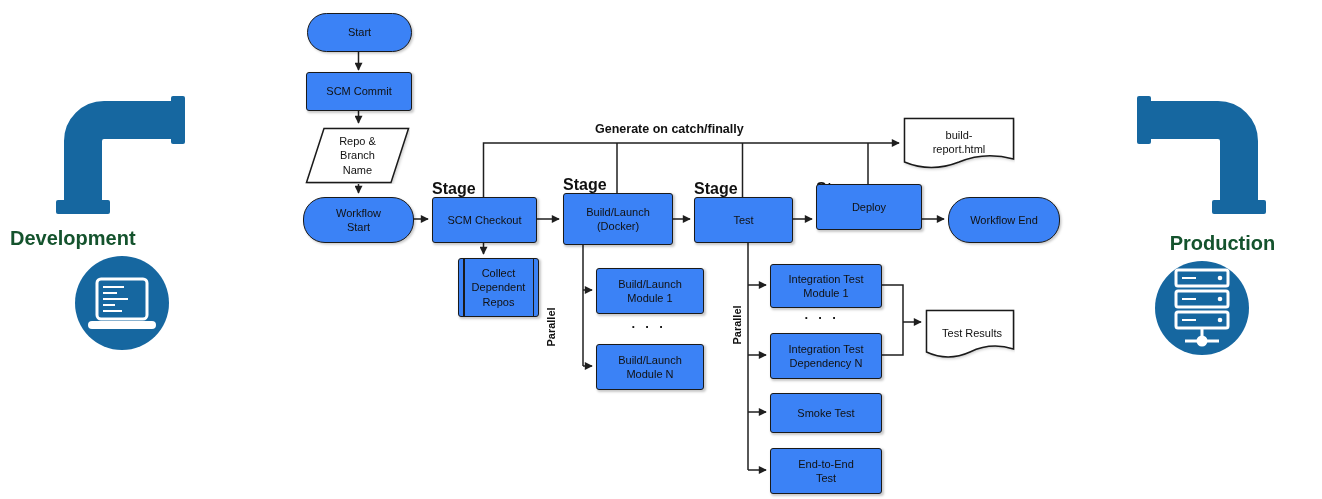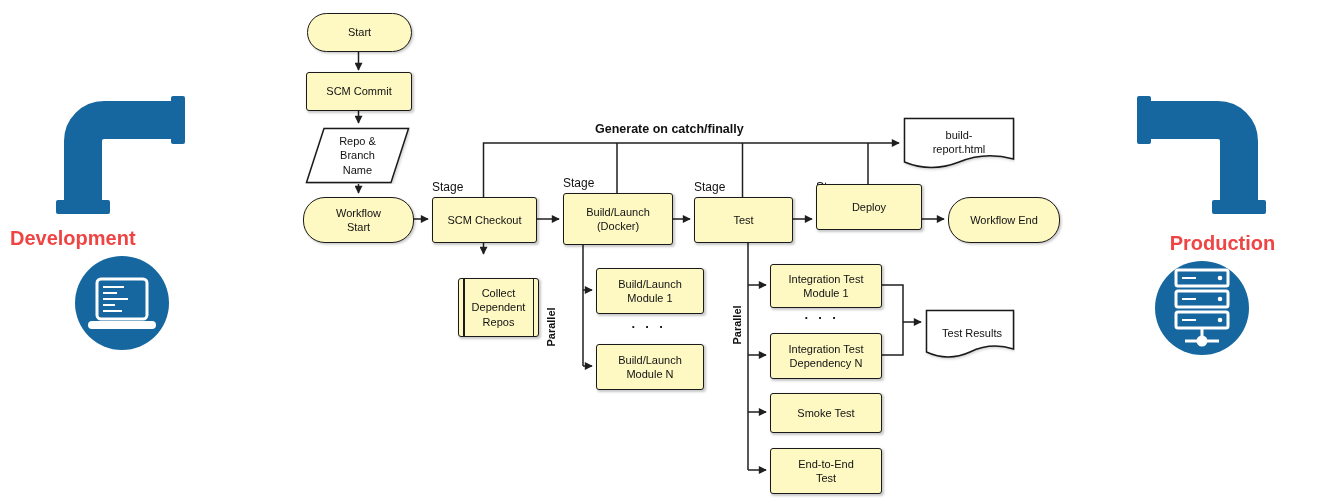--- a/index.html
+++ b/index.html
@@ -1,36 +1,36 @@
 <!DOCTYPE html>
 <html><head>
 <meta charset="utf-8">
 <style>
   html,body{margin:0;padding:0;background:#ffffff;}
   .canvas{position:relative;width:1322px;height:499px;background:#ffffff;overflow:hidden;
           font-family:"Liberation Sans", sans-serif;color:#111;}
   .layer{position:absolute;left:0;top:0;}
-  .node{position:absolute;background:#fef9c3;border:1.5px solid #1a1a1a;border-radius:3px;
+  .node{position:absolute;background:#3b82f6;border:1.5px solid #1a1a1a;border-radius:3px;
         display:flex;align-items:center;justify-content:center;text-align:center;
         font-size:11px;line-height:1.3;white-space:pre-line;
         box-shadow:1.5px 1.5px 2.5px rgba(0,0,0,.22);}
   .stadium{border-radius:22px;}
   .subroutine::before,.subroutine::after{content:"";position:absolute;top:0;bottom:0;width:1.5px;background:#1a1a1a;}
   .subroutine::before{left:4px;} .subroutine::after{right:4px;}
   .shape{background:transparent;border:none;box-shadow:none;border-radius:0;}
   .shape svg{position:absolute;inset:0;}
   .shape .shp{fill:#fff;stroke:#1a1a1a;stroke-width:1.5;filter:drop-shadow(1.5px 1.5px 1.5px rgba(0,0,0,.22));}
   .shape .lbl{position:relative;}
   .doc .lbl{margin-bottom:7px;}
-  .tag{position:absolute;font-weight:normal;font-size:12px;white-space:nowrap;}
+  .tag{position:absolute;font-weight:bold;font-size:16px;white-space:nowrap;}
   .note{position:absolute;font-weight:bold;font-size:12.5px;text-align:left;}
   .vlabel{position:absolute;font-weight:bold;font-size:11px;text-align:center;line-height:14px;
           transform:rotate(-90deg);transform-origin:center;white-space:nowrap;}
   .dots{position:absolute;font-weight:bold;font-size:13px;letter-spacing:3px;text-align:center;}
-  .envlabel{position:absolute;font-weight:bold;font-size:20px;color:#ef4444;text-align:center;}
+  .envlabel{position:absolute;font-weight:bold;font-size:20px;color:#14532d;text-align:center;}
 </style>
 </head>
 <body>
 
 <div class="canvas">
 
   <svg class="layer" width="1322" height="499" viewBox="0 0 1322 499">
     <g>
       <path d="M178,120 L104,120 A21,21 0 0 0 83,141 L83,202" fill="none" stroke="#1667A0" stroke-width="38"></path>
       <rect x="171" y="96" width="14" height="48" rx="2" fill="#1667A0"></rect>
@@ -160,21 +160,21 @@
   <div class="node stadium" style="left:948px;top:197px;width:110px;height:44px;">
     <span class="lbl">Workflow End</span></div>
 
   <div class="node shape doc" style="left:903px;top:117px;width:112px;height:57px;">
     <svg width="112" height="57" viewBox="0 0 112 57">
       <path class="shp" d="M1.5,1.5 L110.5,1.5 L110.5,42 Q82,34 56,45 Q28,56 1.5,45 Z"></path>
       </svg>
     <span class="lbl">build-
 report.html</span></div>
 
-  <div class="node subroutine" style="left:458px;top:258px;width:79px;height:57px;margin-top:20px;">
+  <div class="node subroutine" style="left:458px;top:258px;width:79px;height:57px;">
     <span class="lbl">Collect
 Dependent
 Repos</span></div>
 
   <div class="node" style="left:596px;top:268px;width:106px;height:44px;">
     <span class="lbl">Build/Launch
 Module 1</span></div>
 
   <div class="node" style="left:596px;top:344px;width:106px;height:44px;">
     <span class="lbl">Build/Launch

